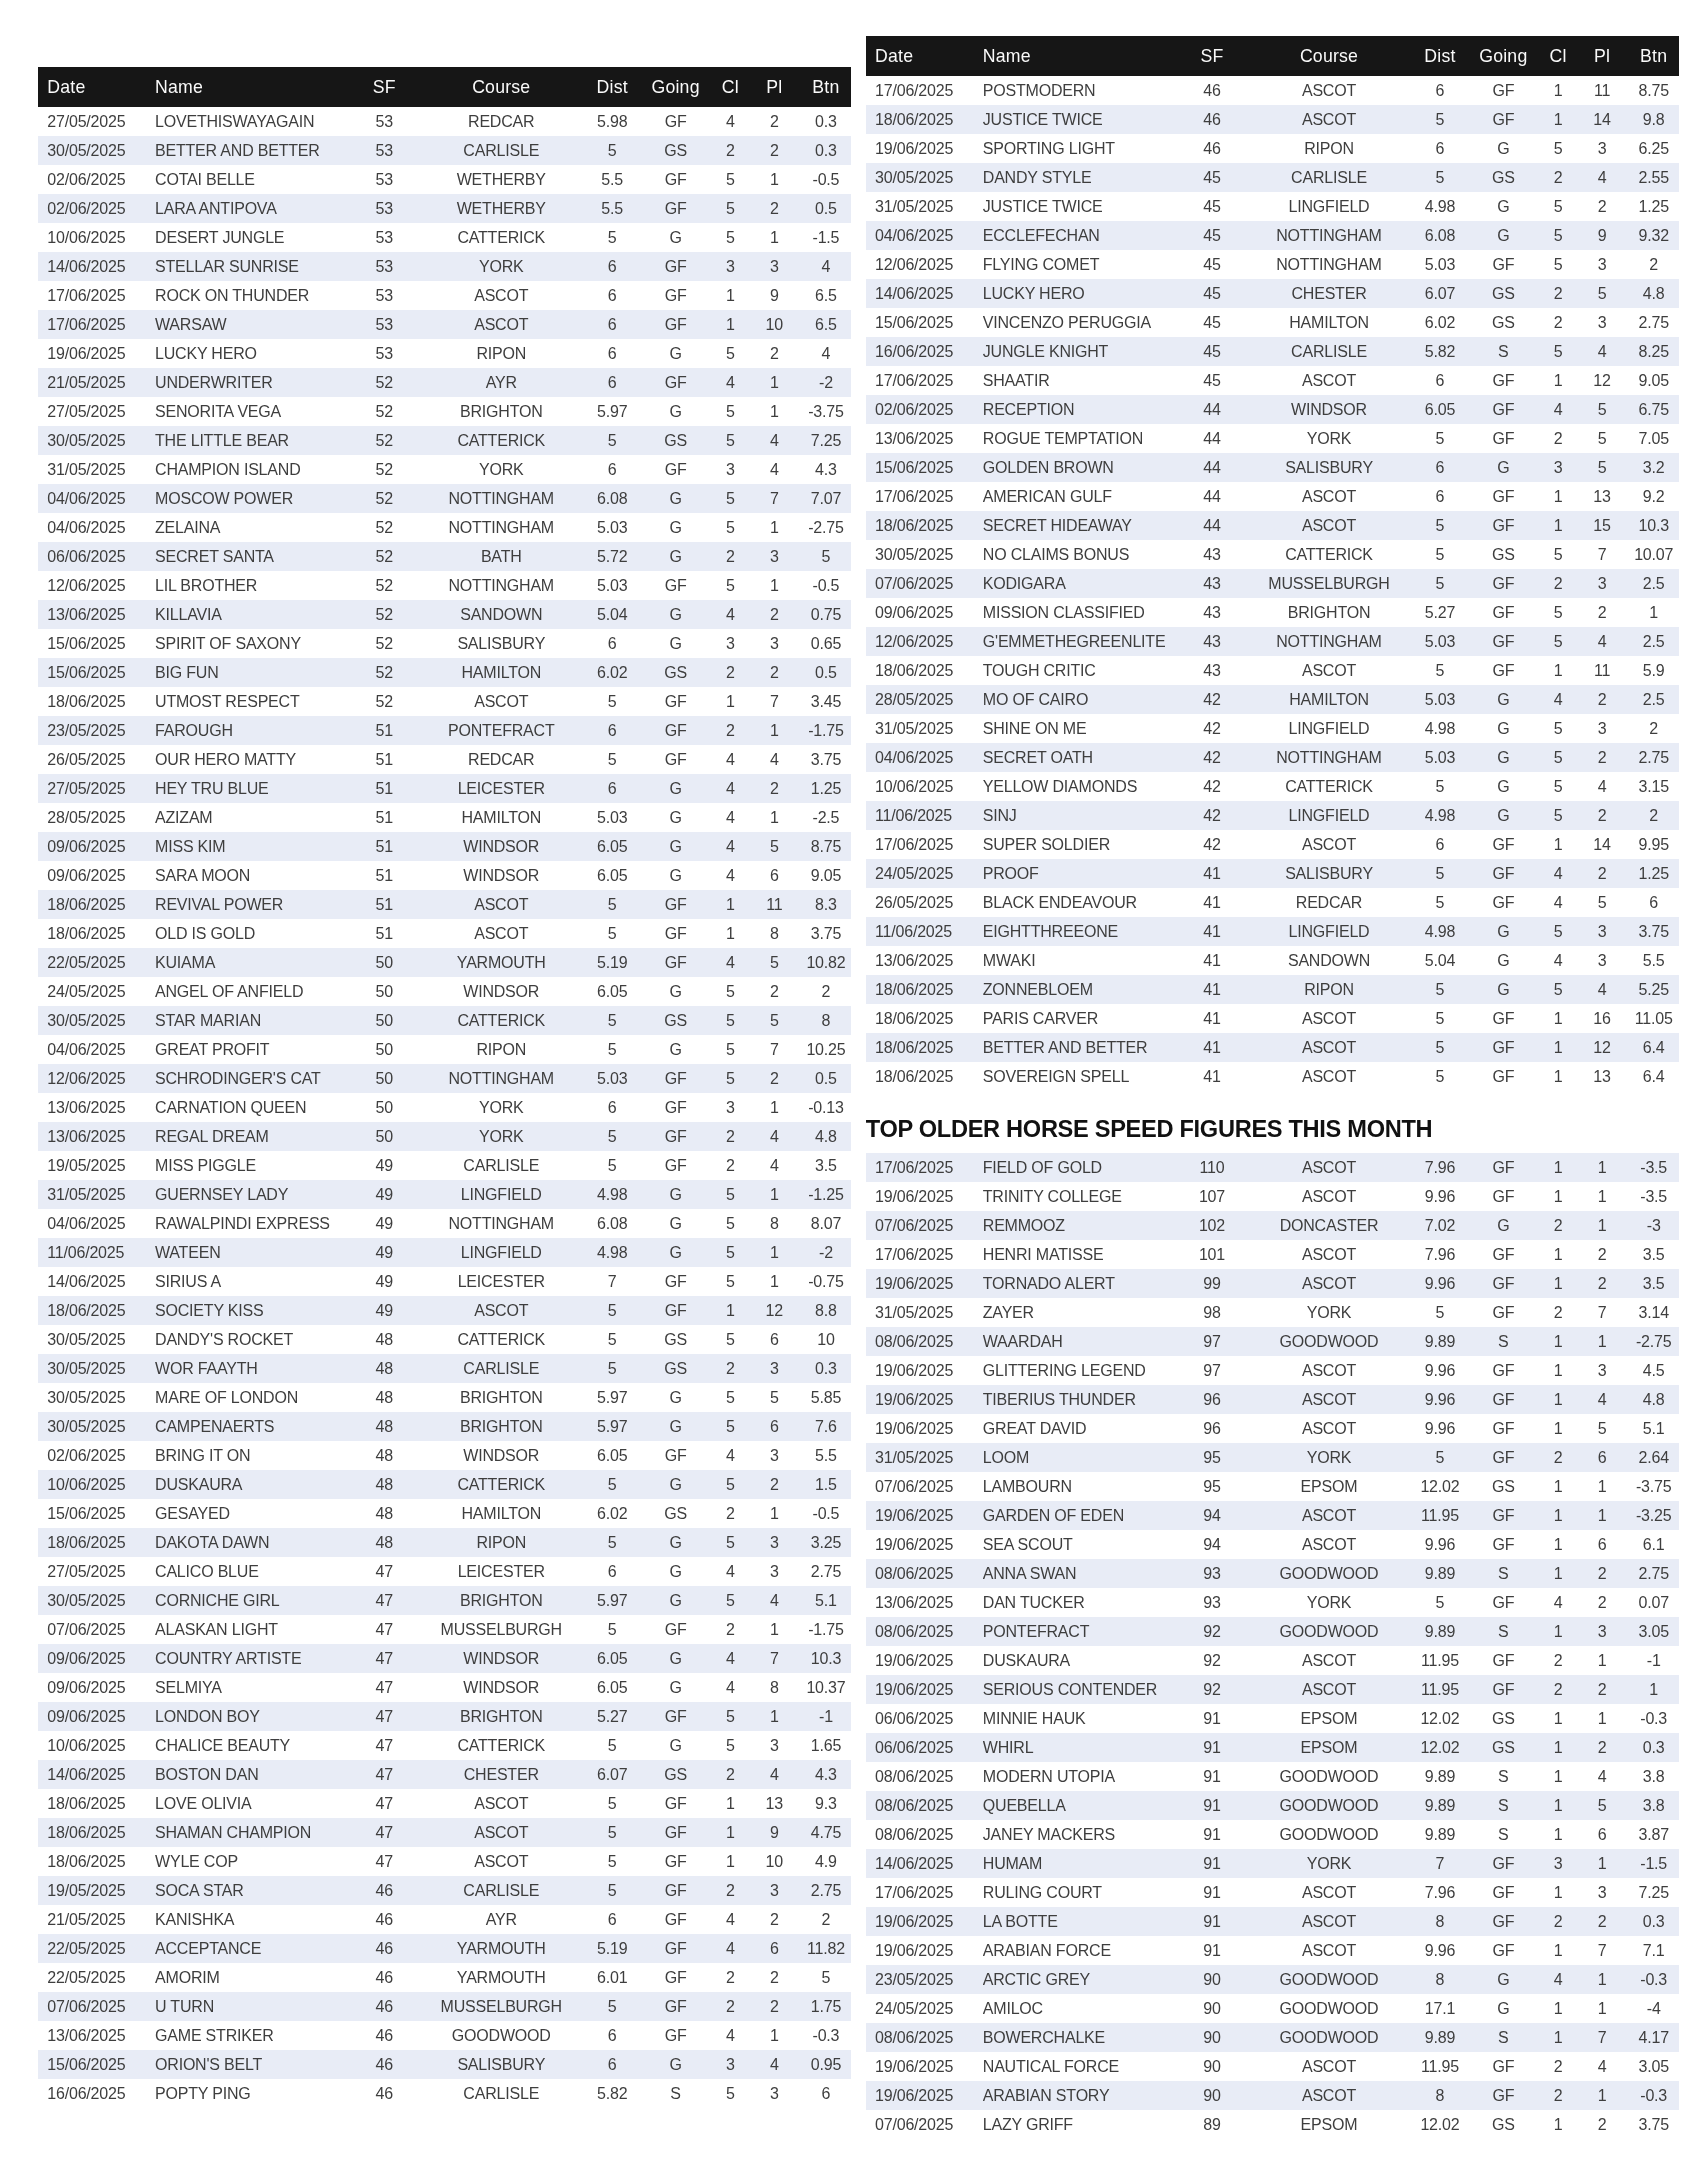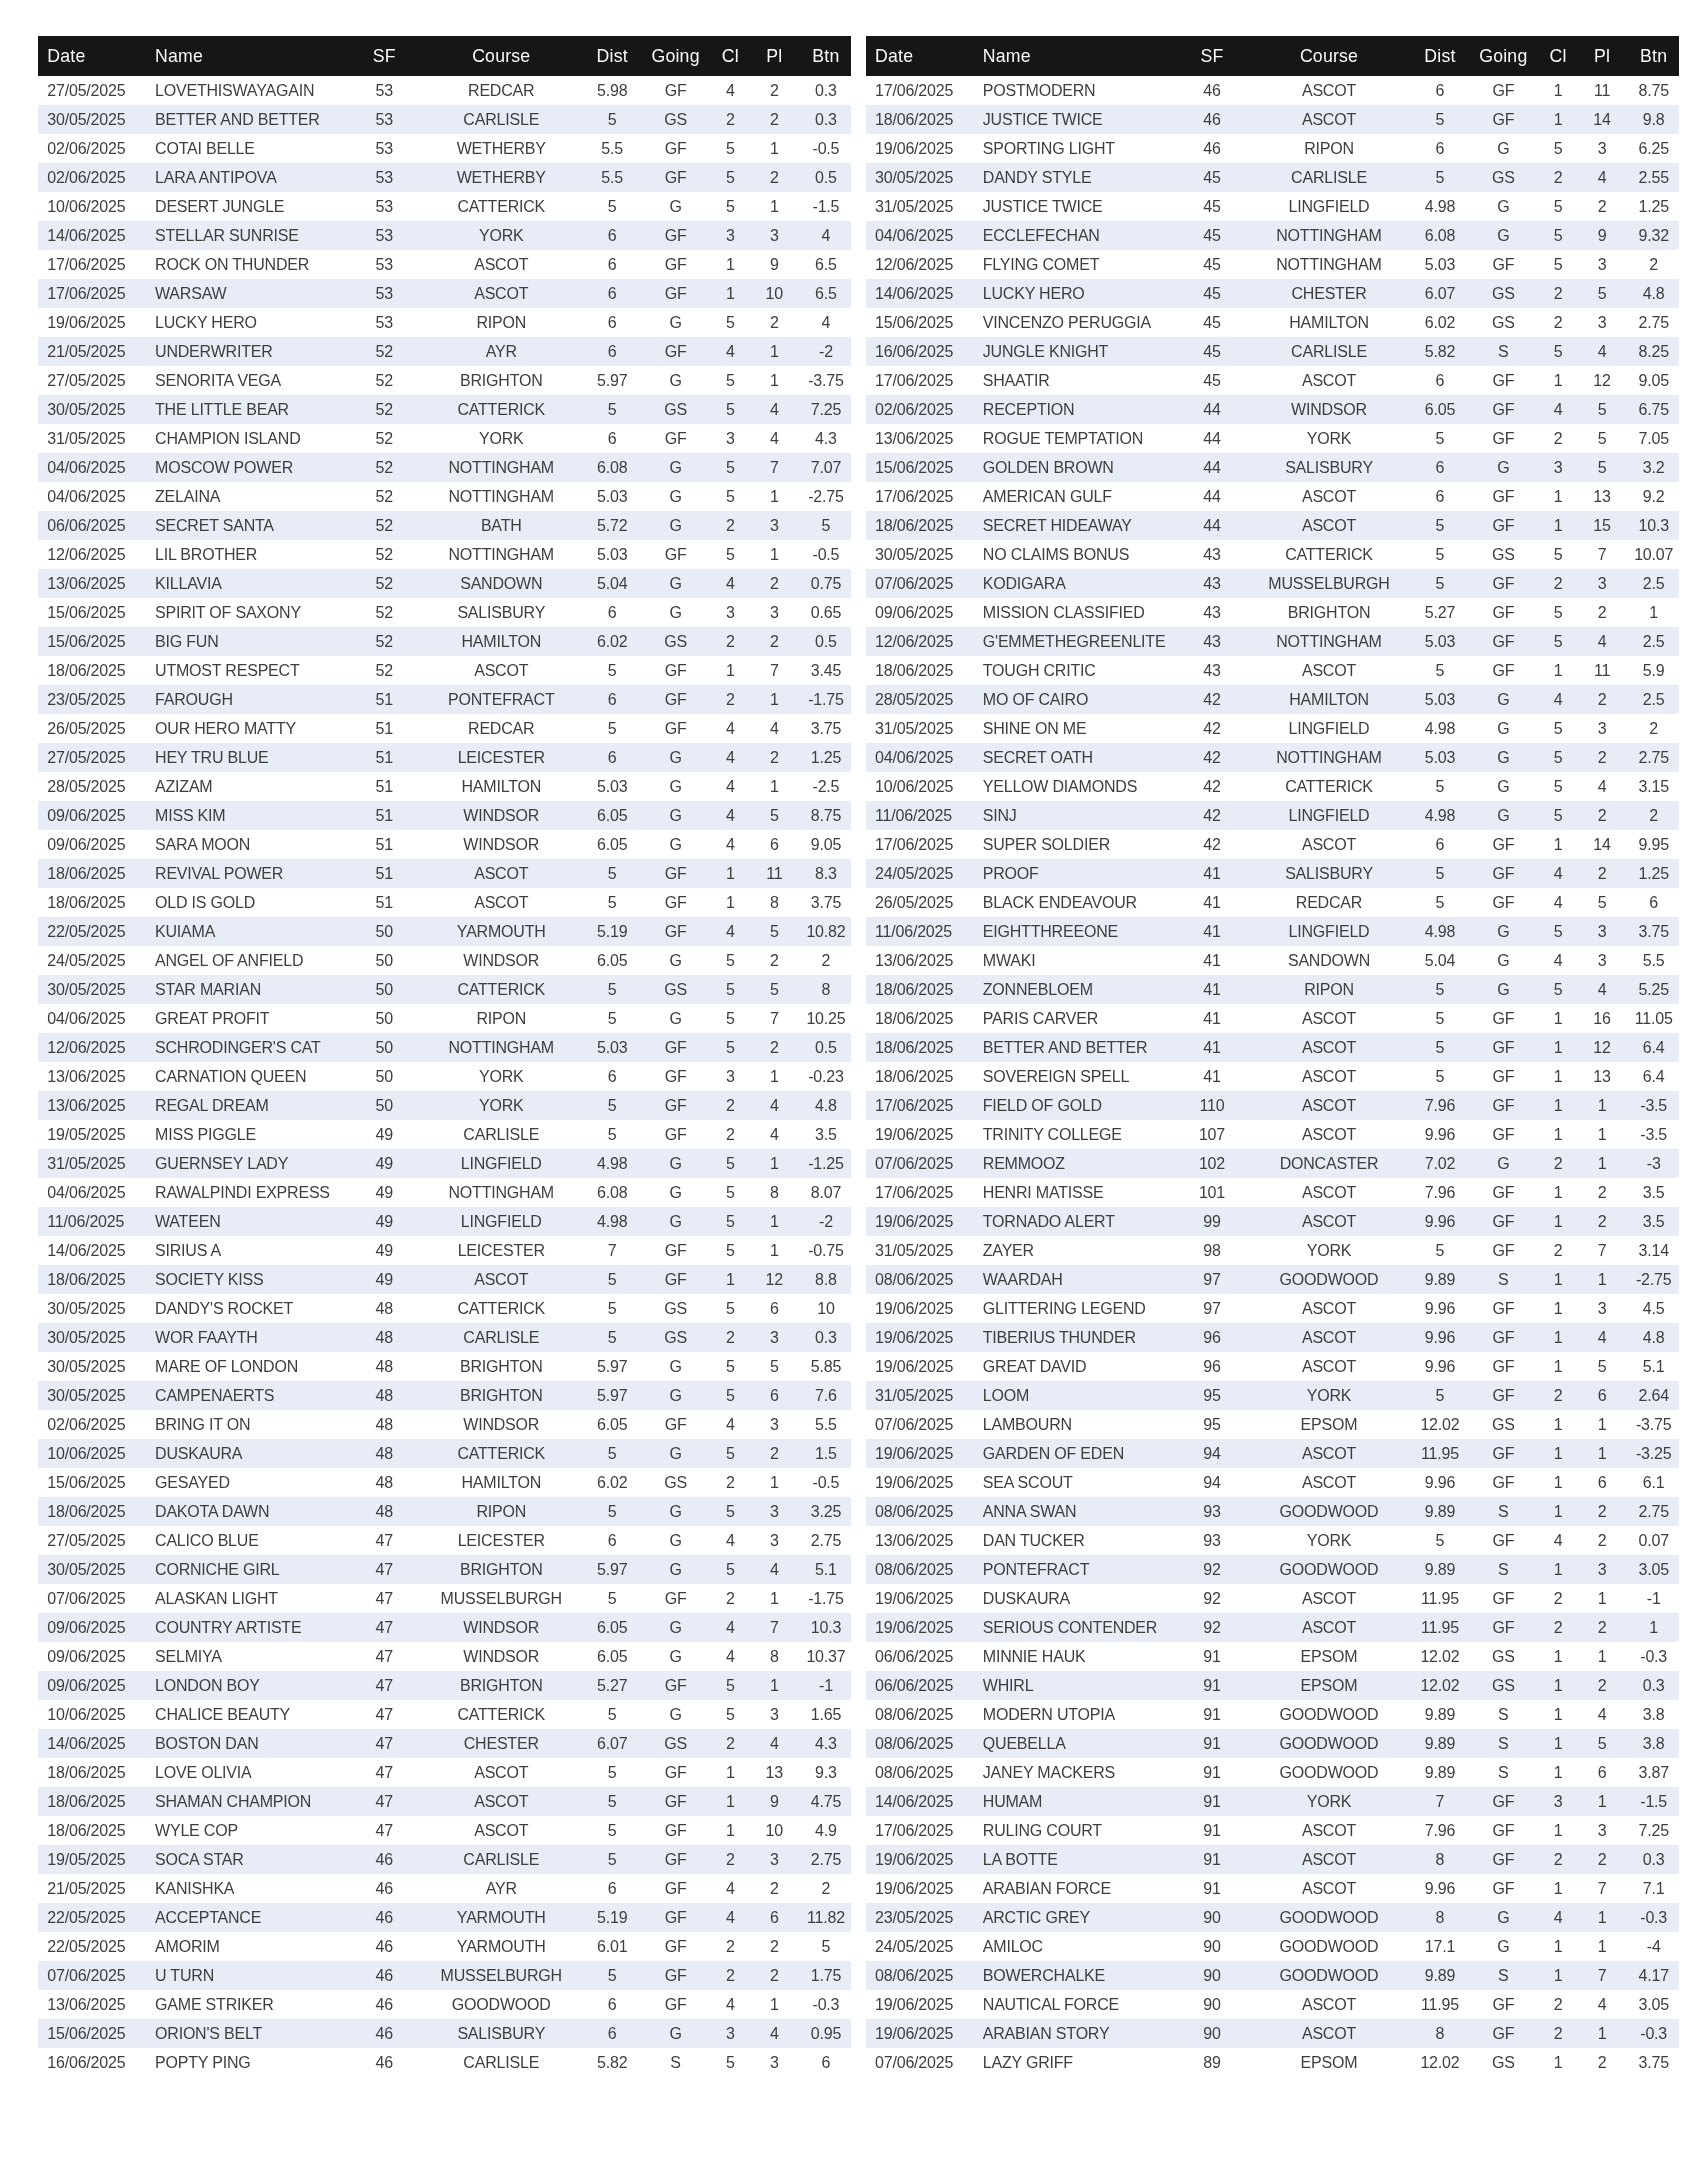--- a/index.html
+++ b/index.html
@@ -462,21 +462,21 @@
           </tr>
           <tr>
             <td class="c0">13/06/2025</td>
             <td class="c1">CARNATION QUEEN</td>
             <td class="c2">50</td>
             <td class="c3">YORK</td>
             <td class="c4">6</td>
             <td class="c5">GF</td>
             <td class="c6">3</td>
             <td class="c7">1</td>
-            <td class="c8">-0.23</td>
+            <td class="c8">-0.13</td>
           </tr>
           <tr>
             <td class="c0">13/06/2025</td>
             <td class="c1">REGAL DREAM</td>
             <td class="c2">50</td>
             <td class="c3">YORK</td>
             <td class="c4">5</td>
             <td class="c5">GF</td>
             <td class="c6">2</td>
             <td class="c7">4</td>
@@ -1246,20 +1246,21 @@
             <td class="c3">ASCOT</td>
             <td class="c4">5</td>
             <td class="c5">GF</td>
             <td class="c6">1</td>
             <td class="c7">13</td>
             <td class="c8">6.4</td>
           </tr>
         </tbody>
     </table>
 
+    <h2 class="section-heading">TOP OLDER HORSE SPEED FIGURES THIS MONTH</h2>
 
     <table class="sf-table">
       <tbody class="stripe-odd">
           <tr>
             <td class="c0">17/06/2025</td>
             <td class="c1">FIELD OF GOLD</td>
             <td class="c2">110</td>
             <td class="c3">ASCOT</td>
             <td class="c4">7.96</td>
             <td class="c5">GF</td>

